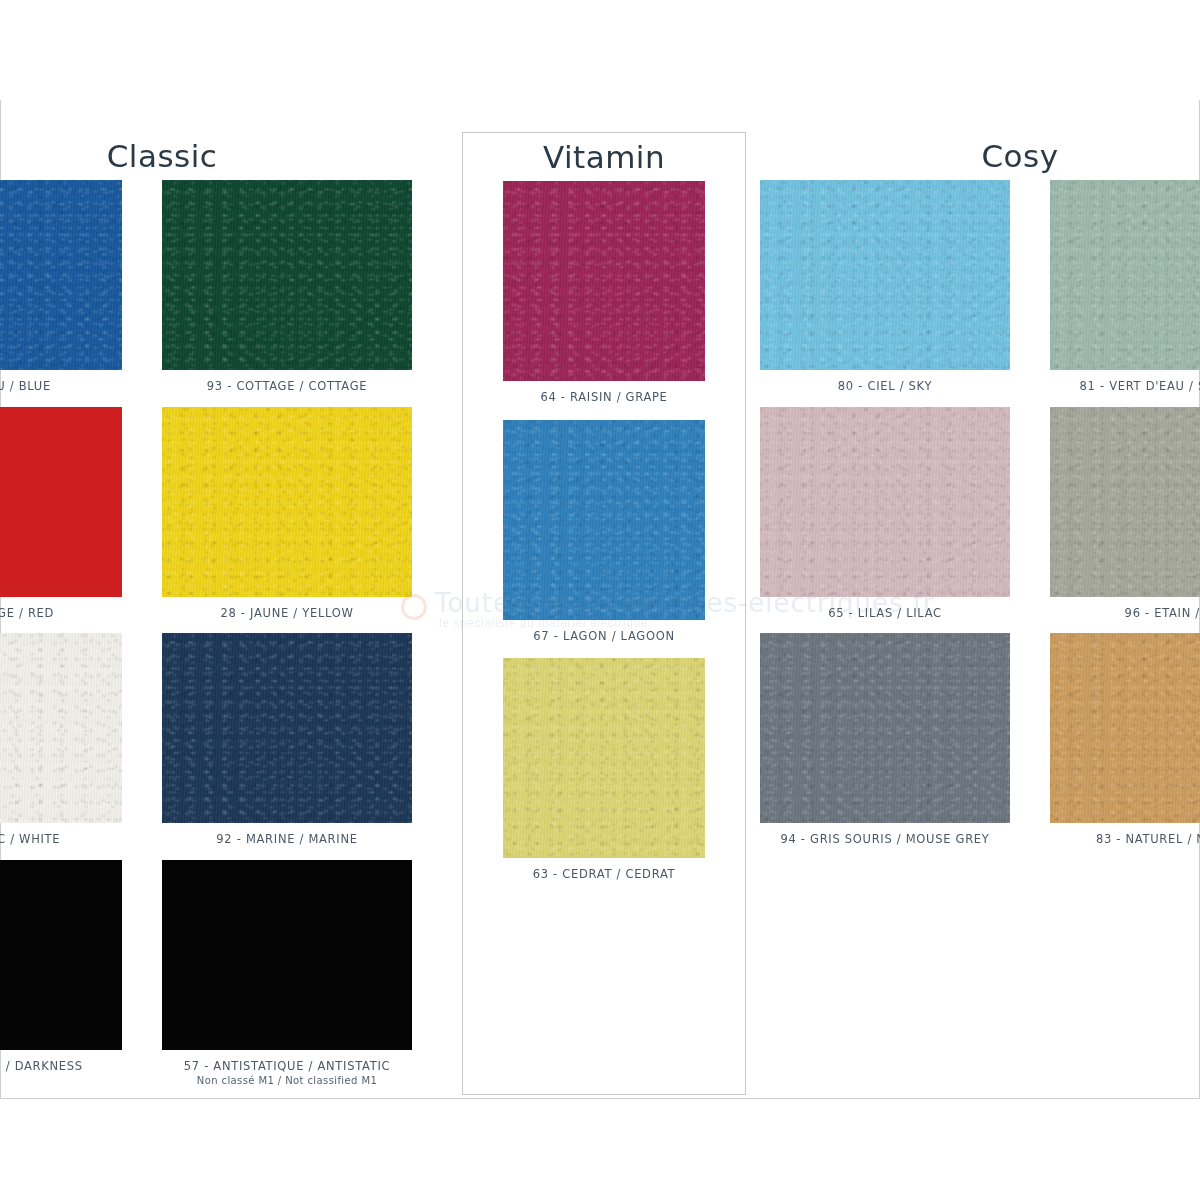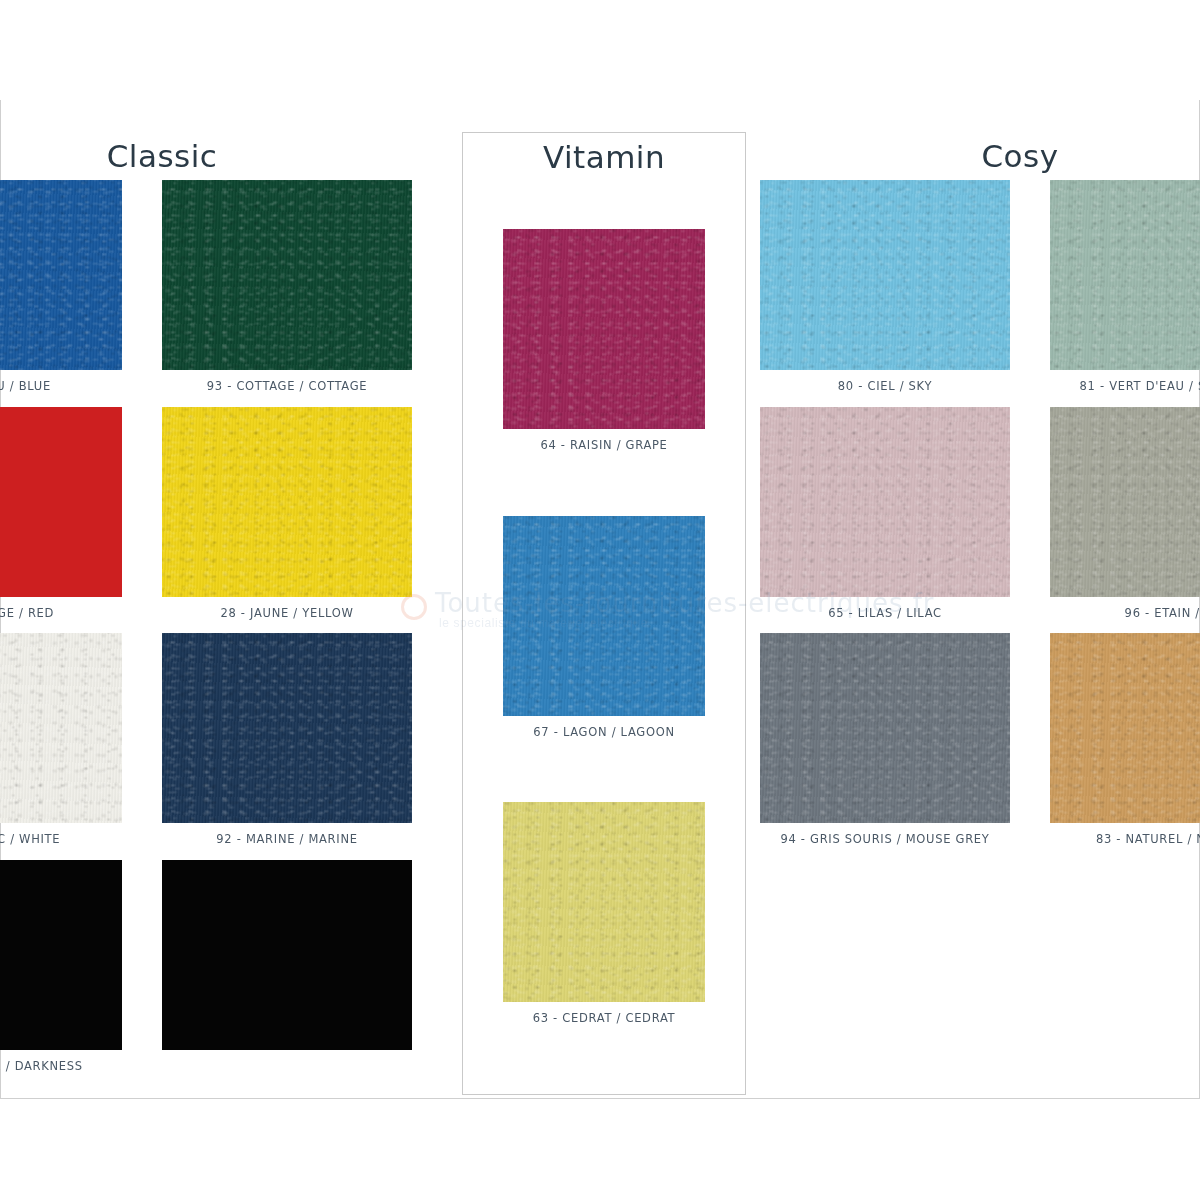--- a/index.html
+++ b/index.html
@@ -75,21 +75,20 @@
     width: 250px;
     margin-right: 40px;
     margin-bottom: 12px;
     box-sizing: border-box;
   }
   .column-vitamin .swatch-cell {
     width: 218px;
     margin-left: 40px;
     margin-right: 40px;
     margin-bottom: 14px;
-    margin-top: 48px;
   }
   .swatch-cell.empty-cell { visibility: hidden; }
 
   .swatch-chip {
     width: 100%;
     height: 190px;
     position: relative;
     overflow: hidden;
   }
   .column-vitamin .swatch-chip { height: 200px; }
@@ -221,20 +220,21 @@
         <div class="swatch-cell">
           <div class="swatch-chip" style="background-color: rgb(27, 54, 86);"></div>
           <div class="swatch-label">92 - MARINE / MARINE</div>
         </div>
         <div class="swatch-cell">
           <div class="swatch-chip no-grain" style="background-color: rgb(5, 5, 5);"></div>
           <div class="swatch-label">56 - OBSCURE / DARKNESS</div>
         </div>
         <div class="swatch-cell">
           <div class="swatch-chip no-grain" style="background-color: rgb(5, 5, 5);"></div>
+          <div class="swatch-label">57 - ANTISTATIQUE / ANTISTATIC<span class="swatch-sublabel">Non classé M1 / Not classified M1</span></div>
         </div>
       </div>
   </div>
 
   <div class="column column-vitamin">
     <div class="column-title">Vitamin</div>
     <div class="swatch-grid">
         <div class="swatch-cell">
           <div class="swatch-chip" style="background-color: rgb(156, 36, 87);"></div>
           <div class="swatch-label">64 - RAISIN / GRAPE</div>

